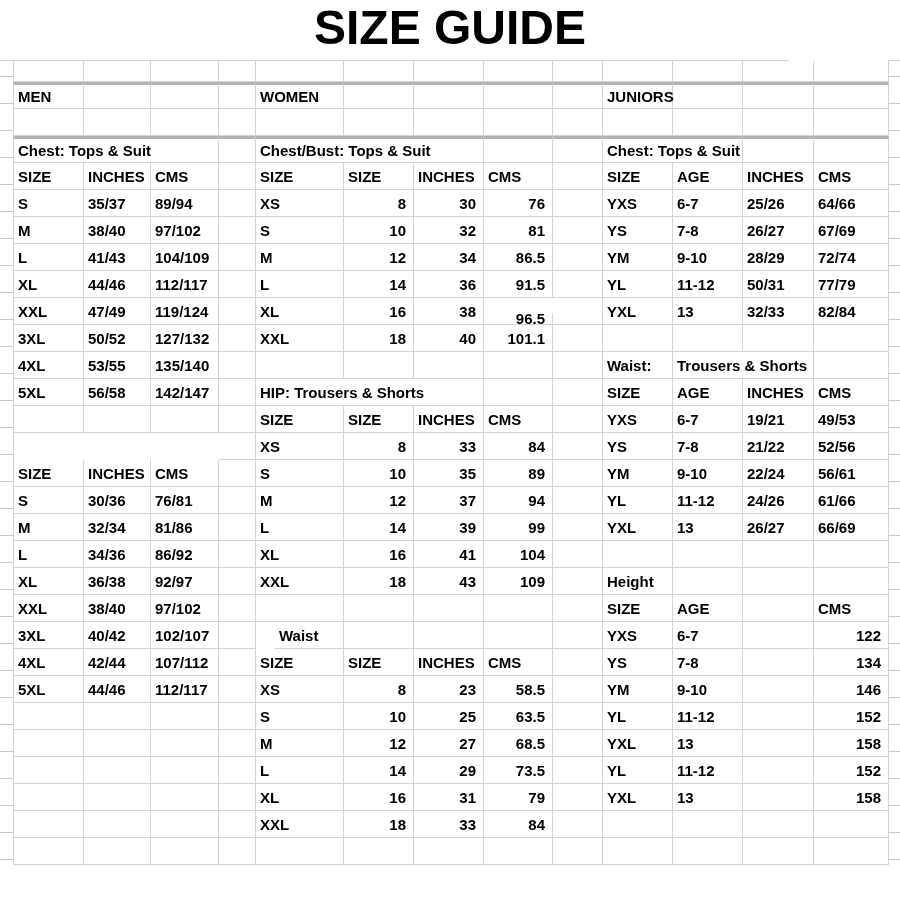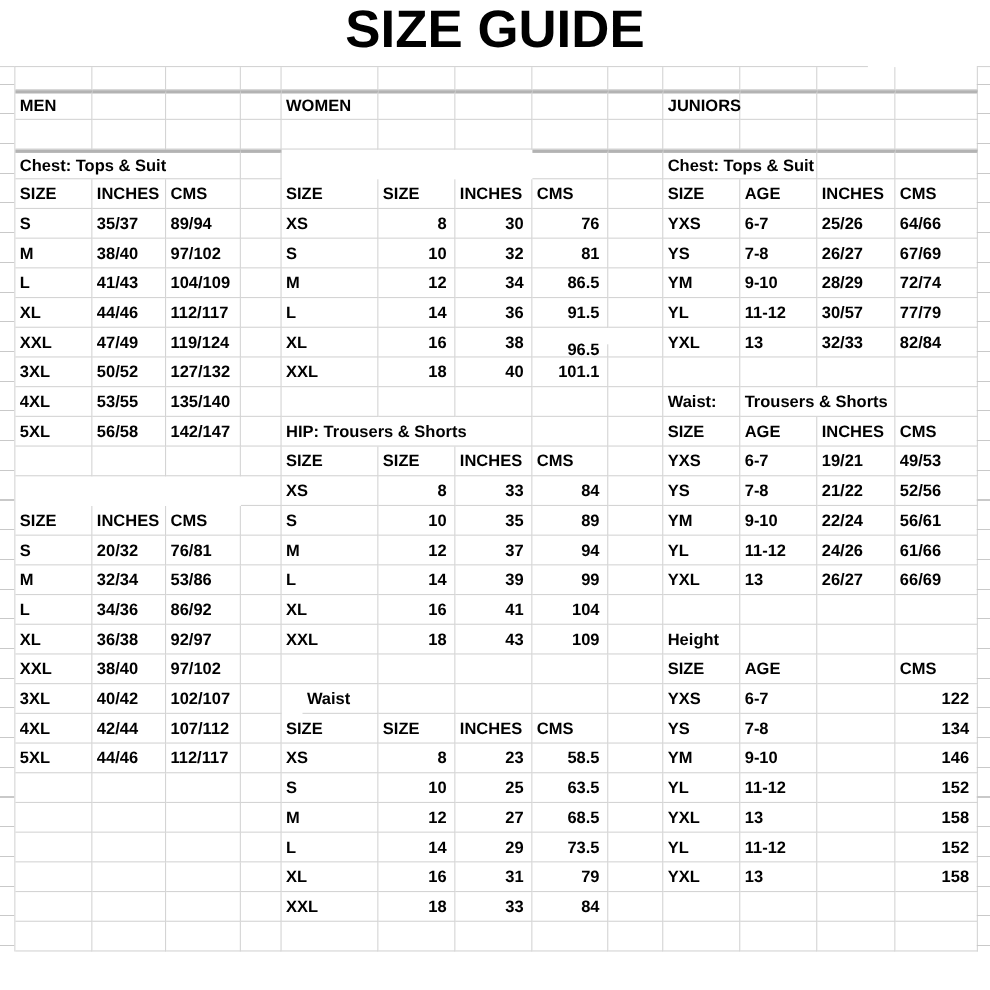--- a/index.html
+++ b/index.html
@@ -83,20 +83,21 @@
     <div class="cell" style="grid-area: 3 / 6;"></div>
     <div class="cell" style="grid-area: 3 / 7;"></div>
     <div class="cell" style="grid-area: 3 / 8;"></div>
     <div class="cell" style="grid-area: 3 / 9;"></div>
     <div class="cell" style="grid-area: 3 / 10;"></div>
     <div class="cell" style="grid-area: 3 / 11;"></div>
     <div class="cell" style="grid-area: 3 / 12;"></div>
     <div class="cell" style="grid-area: 3 / 13;"></div>
     <div class="cell band" style="grid-area: 4 / 1 / auto / span 3;">Chest: Tops &amp; Suit</div>
     <div class="cell band" style="grid-area: 4 / 4;"></div>
+    <div class="cell band" style="grid-area: 4 / 5 / auto / span 3;">Chest/Bust: Tops &amp; Suit</div>
     <div class="cell band" style="grid-area: 4 / 8;"></div>
     <div class="cell band" style="grid-area: 4 / 9;"></div>
     <div class="cell band" style="grid-area: 4 / 10 / auto / span 2;">Chest: Tops &amp; Suit</div>
     <div class="cell band" style="grid-area: 4 / 12;"></div>
     <div class="cell band" style="grid-area: 4 / 13;"></div>
     <div class="cell" style="grid-area: 5 / 1;">SIZE</div>
     <div class="cell" style="grid-area: 5 / 2;">INCHES</div>
     <div class="cell" style="grid-area: 5 / 3;">CMS</div>
     <div class="cell" style="grid-area: 5 / 4;"></div>
     <div class="cell" style="grid-area: 5 / 5;">SIZE</div>
@@ -151,21 +152,21 @@
     <div class="cell" style="grid-area: 9 / 2;">44/46</div>
     <div class="cell" style="grid-area: 9 / 3;">112/117</div>
     <div class="cell" style="grid-area: 9 / 4;"></div>
     <div class="cell" style="grid-area: 9 / 5;">L</div>
     <div class="cell ra" style="grid-area: 9 / 6;">14</div>
     <div class="cell ra" style="grid-area: 9 / 7;">36</div>
     <div class="cell ra" style="grid-area: 9 / 8;">91.5</div>
     <div class="cell" style="grid-area: 9 / 9;"></div>
     <div class="cell" style="grid-area: 9 / 10;">YL</div>
     <div class="cell" style="grid-area: 9 / 11;">11-12</div>
-    <div class="cell" style="grid-area: 9 / 12;">30/57</div>
+    <div class="cell" style="grid-area: 9 / 12;">50/31</div>
     <div class="cell" style="grid-area: 9 / 13;">77/79</div>
     <div class="cell" style="grid-area: 10 / 1;">XXL</div>
     <div class="cell" style="grid-area: 10 / 2;">47/49</div>
     <div class="cell" style="grid-area: 10 / 3;">119/124</div>
     <div class="cell" style="grid-area: 10 / 4;"></div>
     <div class="cell" style="grid-area: 10 / 5;">XL</div>
     <div class="cell ra" style="grid-area: 10 / 6;">16</div>
     <div class="cell ra" style="grid-area: 10 / 7;">38</div>
     <div class="cell ra" style="grid-area: 10 / 8; margin-top: 15px;">96.5</div>
     <div class="cell" style="grid-area: 10 / 9;"></div>
@@ -239,35 +240,35 @@
     <div class="cell" style="grid-area: 16 / 5;">S</div>
     <div class="cell ra" style="grid-area: 16 / 6;">10</div>
     <div class="cell ra" style="grid-area: 16 / 7;">35</div>
     <div class="cell ra" style="grid-area: 16 / 8;">89</div>
     <div class="cell" style="grid-area: 16 / 9;"></div>
     <div class="cell" style="grid-area: 16 / 10;">YM</div>
     <div class="cell" style="grid-area: 16 / 11;">9-10</div>
     <div class="cell" style="grid-area: 16 / 12;">22/24</div>
     <div class="cell" style="grid-area: 16 / 13;">56/61</div>
     <div class="cell" style="grid-area: 17 / 1;">S</div>
-    <div class="cell" style="grid-area: 17 / 2;">20/32</div>
+    <div class="cell" style="grid-area: 17 / 2;">30/36</div>
     <div class="cell" style="grid-area: 17 / 3;">76/81</div>
     <div class="cell" style="grid-area: 17 / 4;"></div>
     <div class="cell" style="grid-area: 17 / 5;">M</div>
     <div class="cell ra" style="grid-area: 17 / 6;">12</div>
     <div class="cell ra" style="grid-area: 17 / 7;">37</div>
     <div class="cell ra" style="grid-area: 17 / 8;">94</div>
     <div class="cell" style="grid-area: 17 / 9;"></div>
     <div class="cell" style="grid-area: 17 / 10;">YL</div>
     <div class="cell" style="grid-area: 17 / 11;">11-12</div>
     <div class="cell" style="grid-area: 17 / 12;">24/26</div>
     <div class="cell" style="grid-area: 17 / 13;">61/66</div>
     <div class="cell" style="grid-area: 18 / 1;">M</div>
     <div class="cell" style="grid-area: 18 / 2;">32/34</div>
-    <div class="cell" style="grid-area: 18 / 3;">53/86</div>
+    <div class="cell" style="grid-area: 18 / 3;">81/86</div>
     <div class="cell" style="grid-area: 18 / 4;"></div>
     <div class="cell" style="grid-area: 18 / 5;">L</div>
     <div class="cell ra" style="grid-area: 18 / 6;">14</div>
     <div class="cell ra" style="grid-area: 18 / 7;">39</div>
     <div class="cell ra" style="grid-area: 18 / 8;">99</div>
     <div class="cell" style="grid-area: 18 / 9;"></div>
     <div class="cell" style="grid-area: 18 / 10;">YXL</div>
     <div class="cell" style="grid-area: 18 / 11;">13</div>
     <div class="cell" style="grid-area: 18 / 12;">26/27</div>
     <div class="cell" style="grid-area: 18 / 13;">66/69</div>

